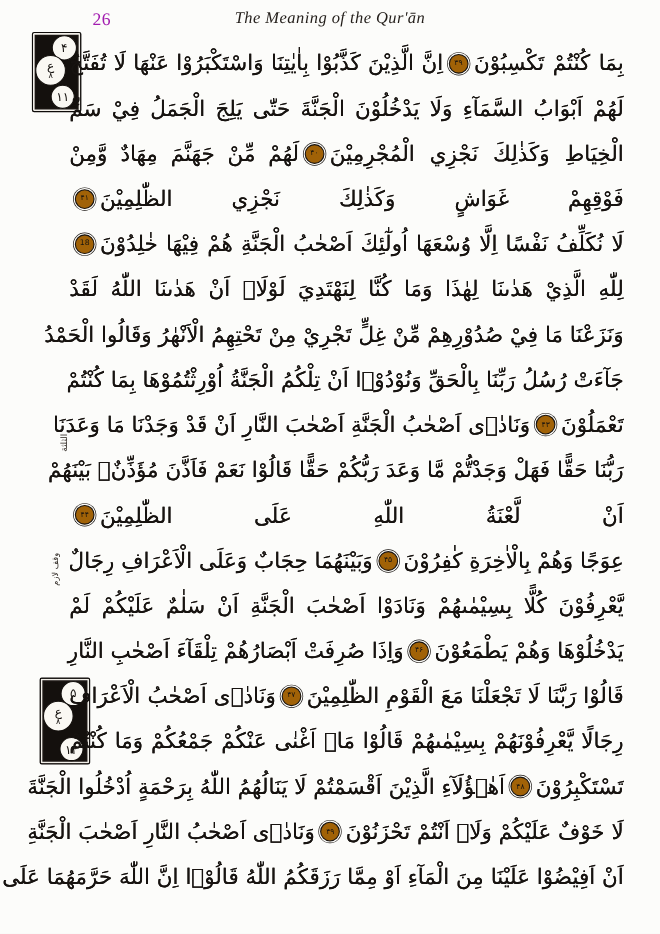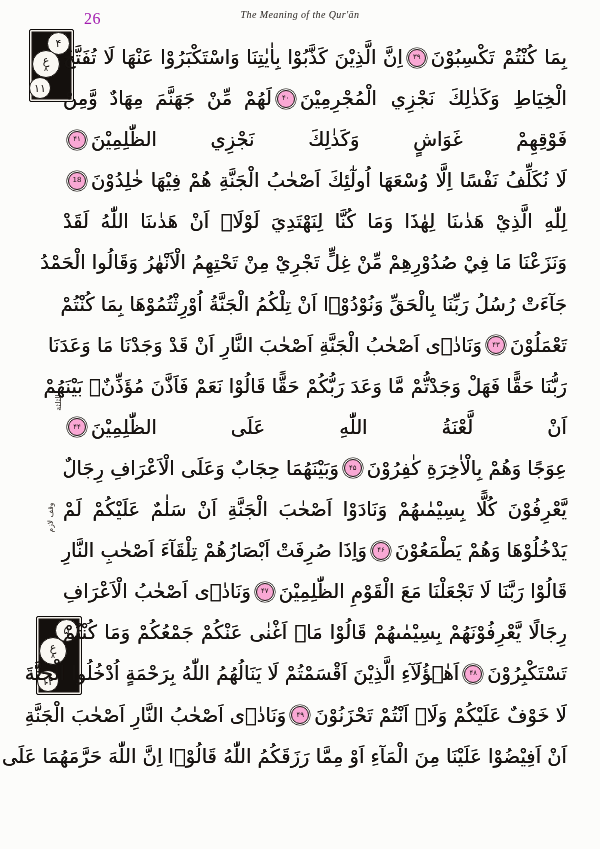--- a/index.html
+++ b/index.html
@@ -16,21 +16,21 @@
     color:#191512;
   }
   
   #page-number{
     position:absolute;left:84px;top:10px;
     font-size:16px;letter-spacing:.5px;color:#a21caf;
   }
   #running-title{
     position:absolute;left:0;right:0;top:9px;
     text-align:center;
-    font-size:10px;font-style:italic;letter-spacing:.4px;
+    font-size:15px;font-style:italic;letter-spacing:.4px;
     color:#221d19;
   }
   
   #text-block{
     position:absolute;top:37px;left:63px;right:33px;
     direction:rtl;
   }
   .qline{
     height:41.1px;
     line-height:41.1px;
@@ -56,21 +56,21 @@
     flex:0 0 auto;
     display:inline-flex;
     align-items:center;justify-content:center;
     width:16px;height:16px;
     margin:0 5px;
     border:1.3px solid #171310;
     border-radius:50%;
     box-shadow:0 0 0 1px #fcfcfa, 0 0 0 1.6px #171310;
     font-size:7px;line-height:1;
     text-shadow:none;
-    background:#f9a8d4;
+    background:#a16207;
   }
   
   .ruku-stamp{
     position:absolute;
     background:#14100d;
     border:1.5px solid #0e0b09;
     box-shadow:inset 0 0 0 1.5px #f2efe9, inset 0 0 0 3px #1a1512;
     border-radius:2px;
   }
   #ruku-stamp-1{left:29px;top:29px;width:43px;height:71px;}
@@ -82,21 +82,21 @@
     border-radius:50%;
     display:flex;flex-direction:column;
     align-items:center;justify-content:center;
     font-family:"DejaVu Sans", sans-serif;
     color:#14100d;
   }
   .stamp-circle .big{font-size:11px;line-height:1;}
   .stamp-circle .small{font-size:7.5px;line-height:1;margin-top:-1px;}
   .sc-top{right:3px;top:2px;width:21px;height:21px;font-size:11px;}
   .sc-mid{left:2px;top:20px;width:26px;height:26px;}
-  .sc-bot{right:22px;bottom:2px;width:20px;height:20px;font-size:10px;}
+  .sc-bot{right:5px;bottom:2px;width:20px;height:20px;font-size:10px;}
   
   .margin-note{
     position:absolute;
     font-family:"DejaVu Sans", sans-serif;
     font-size:8px;color:#2a241f;
     transform:rotate(-90deg);
     transform-origin:center center;
     white-space:nowrap;
     letter-spacing:.3px;
   }
@@ -140,20 +140,23 @@
   <div class="margin-note" id="margin-note-1">الثلثة</div>
   <div class="margin-note" id="margin-note-2">وقف لازم</div>
 
   <div id="text-block">
       <div class="qline">
         <span class="seg">بِمَا كُنْتُمْ تَكْسِبُوْنَ</span>
         <span class="ayah-marker">۳۹</span>
         <span class="seg">اِنَّ الَّذِيْنَ كَذَّبُوْا بِاٰيٰتِنَا وَاسْتَكْبَرُوْا عَنْهَا لَا تُفَتَّحُ</span>
       </div>
       <div class="qline">
+        <span class="seg single">لَهُمْ اَبْوَابُ السَّمَآءِ وَلَا يَدْخُلُوْنَ الْجَنَّةَ حَتّٰى يَلِجَ الْجَمَلُ فِيْ سَمِّ</span>
+      </div>
+      <div class="qline">
         <span class="seg">الْخِيَاطِ وَكَذٰلِكَ نَجْزِي الْمُجْرِمِيْنَ</span>
         <span class="ayah-marker">۴۰</span>
         <span class="seg">لَهُمْ مِّنْ جَهَنَّمَ مِهَادٌ وَّمِنْ</span>
       </div>
       <div class="qline">
         <span class="seg">فَوْقِهِمْ غَوَاشٍ وَكَذٰلِكَ نَجْزِي الظّٰلِمِيْنَ</span>
         <span class="ayah-marker">۴۱</span>
       </div>
       <div class="qline">
         <span class="seg">لَا نُكَلِّفُ نَفْسًا اِلَّا وُسْعَهَا اُولٰٓئِكَ اَصْحٰبُ الْجَنَّةِ هُمْ فِيْهَا خٰلِدُوْنَ</span>

